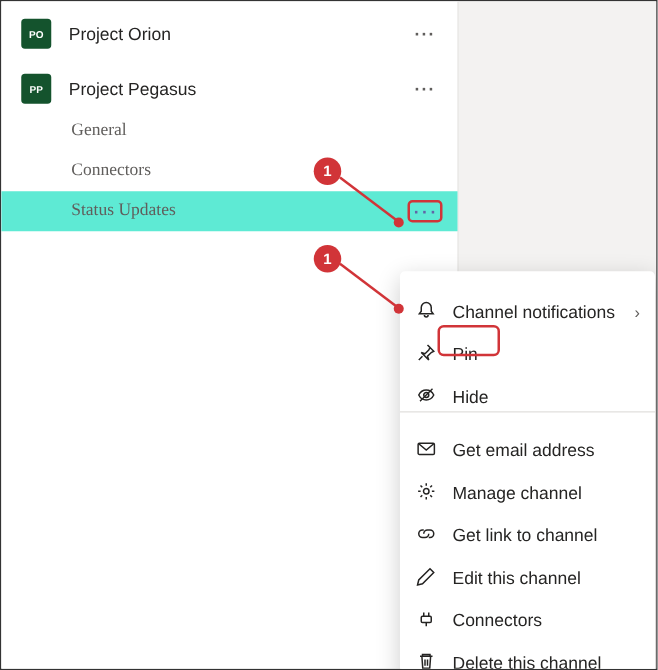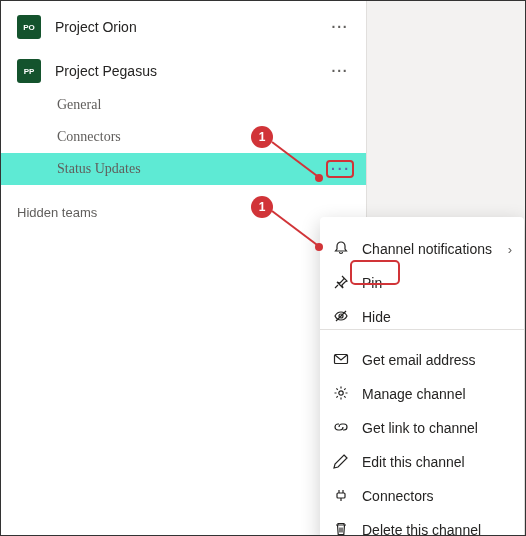--- a/index.html
+++ b/index.html
@@ -200,21 +200,20 @@
     <span class="channel-label">General</span>
   </div>
   <div class="channel-row">
     <span class="channel-label">Connectors</span>
   </div>
   <div class="channel-row selected">
     <span class="channel-label">Status Updates</span>
     <span class="channel-more">···</span>
   </div>
 
-  <div class="hidden-teams">Hidden teams</div>
 </div>
 
 <div class="context-menu">
   <div class="menu-item">
     <span class="menu-icon">
       <svg viewBox="0 0 16 16" fill="none" stroke="currentColor" stroke-width="1.2">
           <path d="M8 2a4 4 0 0 0-4 4v3l-1.5 2h11L12 9V6a4 4 0 0 0-4-4zM6.5 12a1.5 1.5 0 0 0 3 0"></path>
         </svg>
     </span>
     <span class="menu-label">Channel notifications</span>

